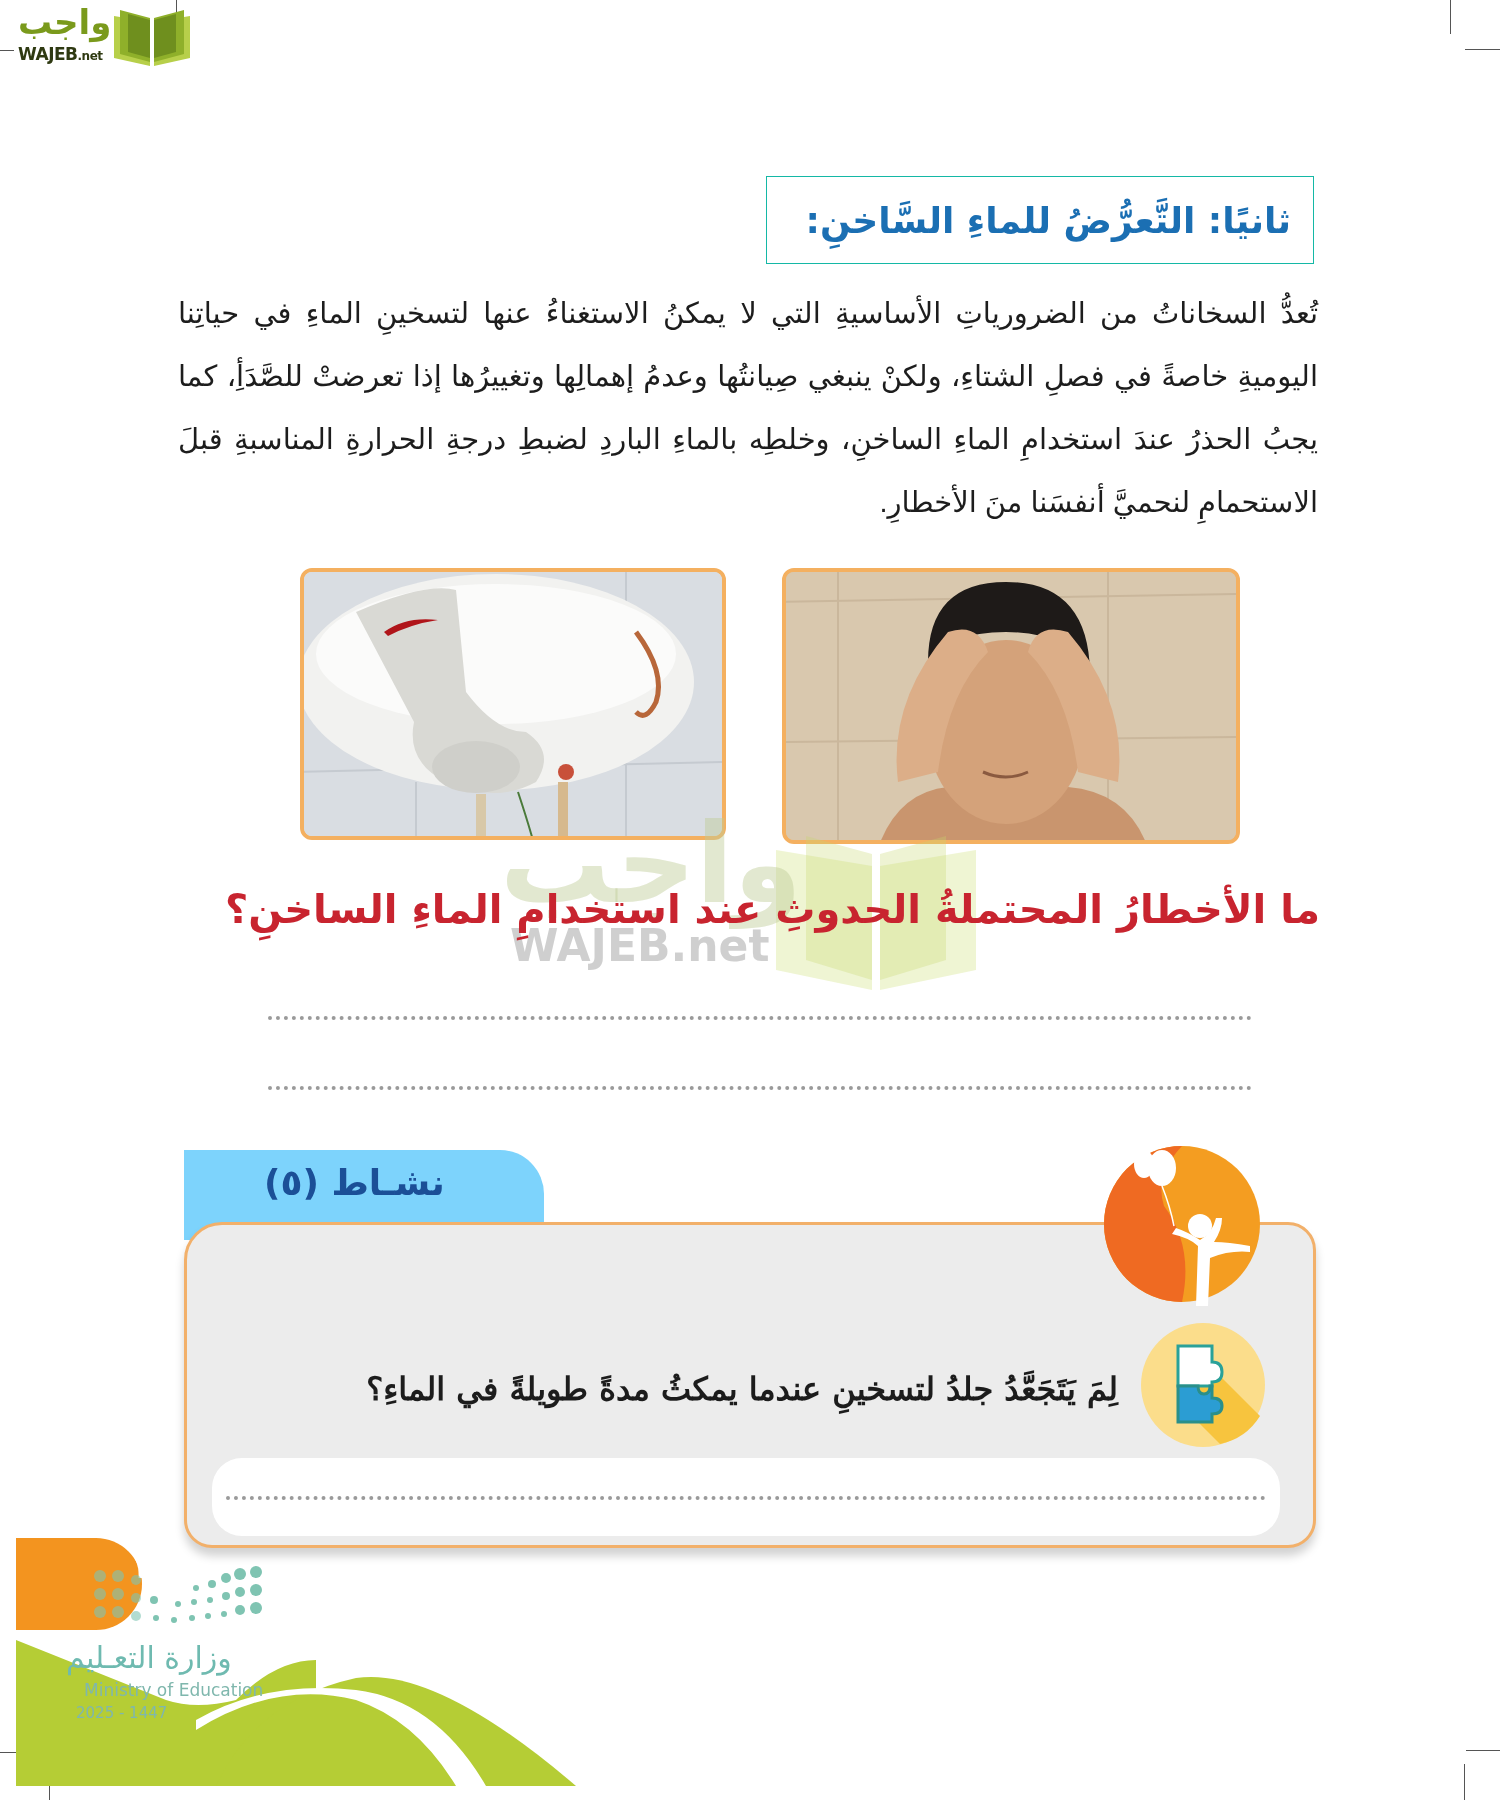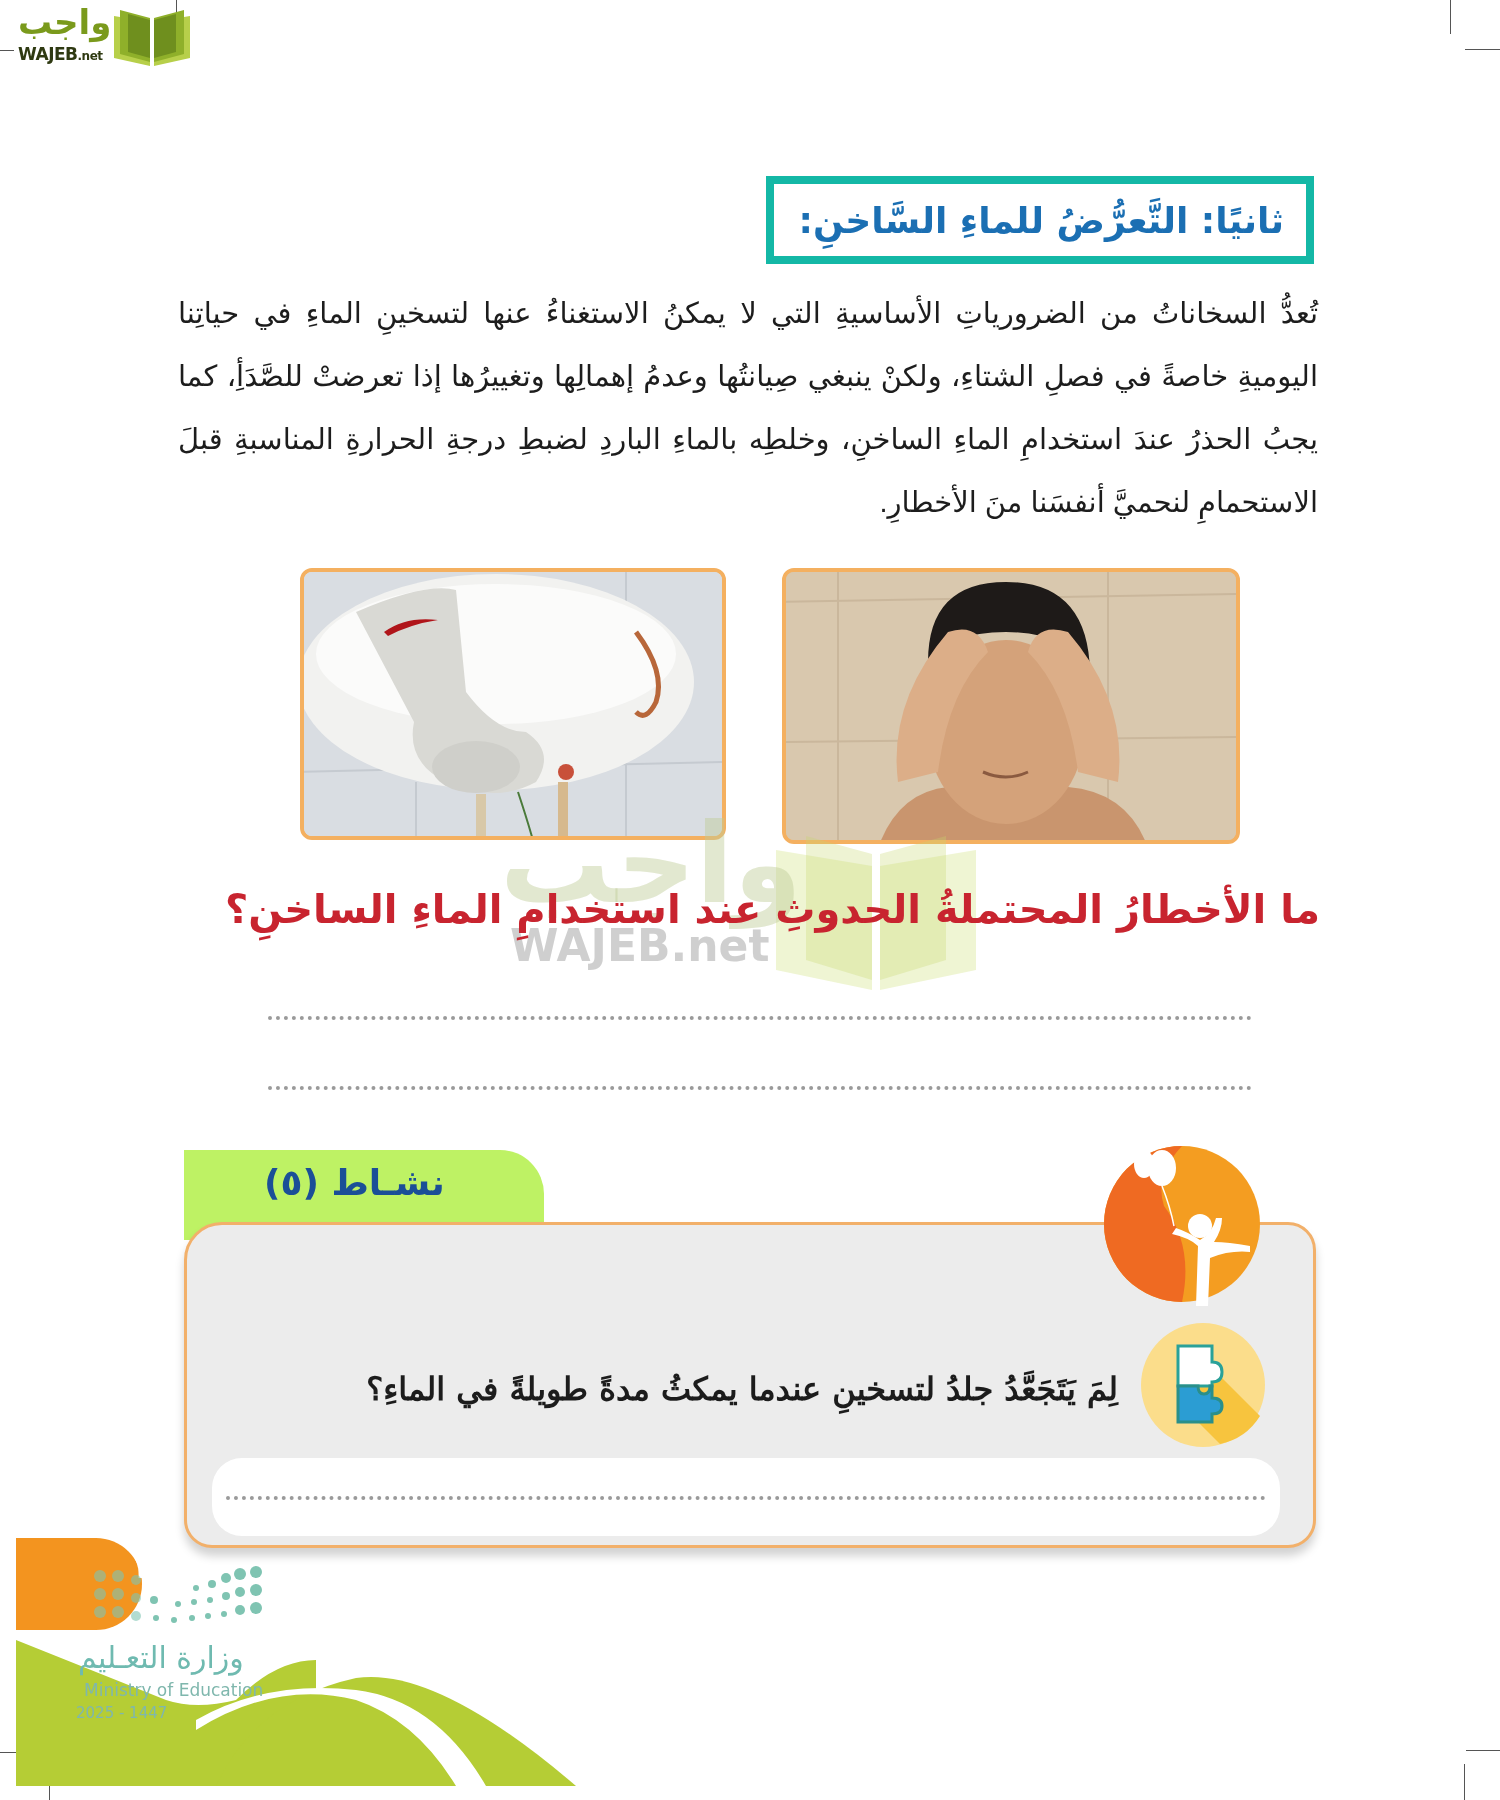--- a/index.html
+++ b/index.html
@@ -16,21 +16,21 @@
   
   .logo { left: 8px; top: 4px; width: 182px; height: 62px; }
   .logo-ar { position: absolute; left: 10px; top: -2px; font-size: 34px; font-weight: bold; color: #7a9a1c; direction: rtl; }
   .logo-en { position: absolute; left: 10px; top: 40px; font-size: 17px; font-weight: bold; color: #2f3a12; direction: ltr; letter-spacing: -0.5px; }
   .logo-en small { font-size: 12px; text-align: center; }
   .logo-book { position: absolute; left: 104px; top: 4px; }
 
   
   .section-title {
     left: 766px; top: 176px; width: 548px; height: 88px;
-    border: 8px solid #14b8a6; box-sizing: border-box;
+    border: 1px solid #14b8a6; box-sizing: border-box;
     display: flex; align-items: center; justify-content: flex-start;
     padding-right: 22px;
     padding-left: 48px;
   }
   .section-title span {
     font-size: 36px; font-weight: bold; color: #1b6fb3; white-space: nowrap;
   }
 
   
   .para {
@@ -60,21 +60,21 @@
     font-size: 40px; font-weight: bold; color: #c8242f; white-space: nowrap;
   }
 
   .dots {
     position: absolute; height: 0; border-top: 4px dotted #9a9a9a;
   }
 
   
   .act-tab {
     left: 184px; top: 1150px; width: 360px; height: 90px;
-    background: #bef264; border-radius: 0 44px 0 0;
+    background: #7dd3fc; border-radius: 0 44px 0 0;
   }
   .act-tab span {
     position: absolute; left: 80px; top: 12px; font-size: 36px; font-weight: bold; color: #1b4f97; white-space: nowrap;
   }
   .act-box {
     left: 184px; top: 1222px; width: 1132px; height: 326px;
     background: #ececec; border: 3px solid #f2b06a; border-radius: 38px 28px 28px 28px;
     box-sizing: border-box; box-shadow: 0 8px 10px rgba(0,0,0,0.18);
   }
   .act-question {
@@ -84,21 +84,21 @@
   .answer-area {
     left: 212px; top: 1458px; width: 1068px; height: 78px; background: #ffffff; border-radius: 30px;
   }
 
   
   .page-badge {
     left: 16px; top: 1538px; width: 126px; height: 92px;
     background: #f3941f; border-radius: 0 50px 50px 0;
   }
   .page-num { position: absolute; left: 72px; top: 12px; font-size: 30px; font-weight: bold; color: #ffffff; margin-left: 43px; }
-  .moe-ar { left: 78px; top: 1640px; font-size: 30px; color: #6fbab0; white-space: nowrap; }
+  .moe-ar { left: 66px; top: 1640px; font-size: 30px; color: #6fbab0; white-space: nowrap; }
   .moe-en { left: 84px; top: 1680px; font-size: 17px; color: #7fb7ad; white-space: nowrap; direction: ltr; }
   .moe-yr { left: 76px; top: 1704px; font-size: 15px; color: #7fb7ad; white-space: nowrap; direction: ltr; }
 </style>
 </head>
 <body>
 
 <div class="crop" style="left:176px;top:0;width:1px;height:34px;"></div>
 <div class="crop" style="left:0;top:50px;width:14px;height:1px;"></div>
 <div class="crop" style="left:1450px;top:0;width:1px;height:34px;"></div>
 <div class="crop" style="left:1465px;top:49px;width:35px;height:1px;"></div>

